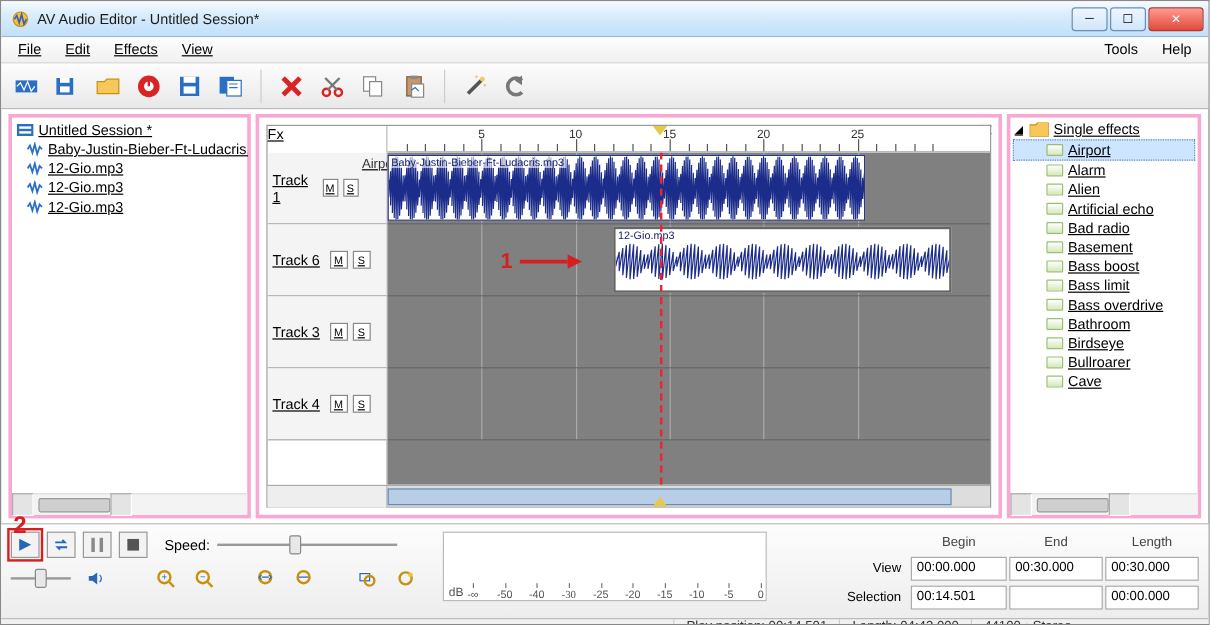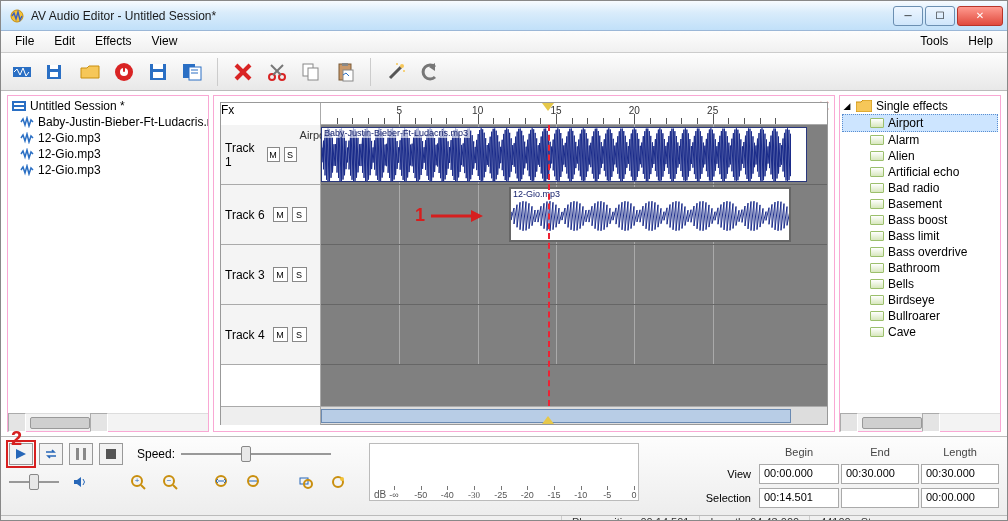--- a/index.html
+++ b/index.html
@@ -68,23 +68,24 @@
   
   .main {
     flex: 1;
     display: flex;
     gap: 4px;
     padding: 4px 6px;
     min-height: 0;
   }
   .panel {
     background: #fff;
-    border: 1px solid #f9a8d4;
+    border: 3px solid #f9a8d4;
     display: flex;
     flex-direction: column;
+    text-decoration: underline;
   }
   .left-panel { width: 202px; }
   .centre-panel { flex: 1; position: relative; }
   .right-panel { width: 162px; display: flex; }
   
   .tree-area {
     flex: 1; overflow: auto; padding: 2px 2px;
   }
   .tree-item {
     display: flex; align-items: center; gap: 4px; padding: 1px 2px;
@@ -261,21 +262,21 @@
   </svg>
   <div class="title">AV Audio Editor - Untitled Session*</div>
   <div class="win-btns">
     <div class="win-btn">─</div>
     <div class="win-btn">☐</div>
     <div class="win-btn close">✕</div>
   </div>
 </div>
 
 <div class="menubar">
-  <div id="menu-left" style="display: flex;">
+  <div id="menu-left" style="display: flex; text-decoration: underline;">
       <div class="menu-item">File</div>
       <div class="menu-item">Edit</div>
       <div class="menu-item">Effects</div>
       <div class="menu-item">View</div>
     </div>
   <div class="spacer"></div>
   <div id="menu-right" style="display: flex;">
       <div class="menu-item">Tools</div>
       <div class="menu-item">Help</div>
     </div>
@@ -512,21 +513,21 @@
                 <line x1="0" y1="7" x2="40" y2="7" stroke="#d61f1f" stroke-width="3"></line>
                 <polygon points="40,1 52,7 40,13" fill="#d61f1f"></polygon>
               </svg>
           </div>
         <div class="track-row">
               <div class="grid-v" style="left: 78.3333px;"></div>
               <div class="grid-v" style="left: 156.667px;"></div>
               <div class="grid-v" style="left: 235px;"></div>
               <div class="grid-v" style="left: 313.333px;"></div>
               <div class="grid-v" style="left: 391.667px;"></div>
-              <div class="clip" style="left: 0px; width: 486px;">
+              <div class="clip" style="left: 0px; width: 398px;">
                 <div class="wave">
                   <svg width="470" height="54" viewBox="0 0 470 54">
                     <path d="M0 27 L0.0 19.7 L0.0 34.3 L1.5 12.7 L1.5 41.3 L3.0 6.6 L3.0 47.4 L4.5 2.3 L4.5 51.7 L6.0 0.4 L6.0 53.6 L7.5 1.0 L7.5 53.0 L9.0 4.2 L9.0 49.8 L10.5 9.5 L10.5 44.5 L12.0 16.2 L12.0 37.8 L13.5 16.1 L13.5 37.9 L15.0 9.4 L15.0 44.6 L16.5 4.1 L16.5 49.9 L18.0 1.0 L18.0 53.0 L19.5 0.4 L19.5 53.6 L21.0 2.4 L21.0 51.6 L22.5 6.7 L22.5 47.3 L24.0 12.8 L24.0 41.2 L25.5 19.6 L25.5 34.4 L27.0 12.6 L27.0 41.4 L28.5 6.5 L28.5 47.5 L30.0 2.2 L30.0 51.8 L31.5 0.3 L31.5 53.7 L33.0 1.1 L33.0 52.9 L34.5 4.3 L34.5 49.7 L36.0 9.6 L36.0 44.4 L37.5 16.3 L37.5 37.7 L39.0 15.9 L39.0 38.1 L40.5 9.3 L40.5 44.7 L42.0 4.1 L42.0 49.9 L43.5 1.0 L43.5 53.0 L45.0 0.4 L45.0 53.6 L46.5 2.4 L46.5 51.6 L48.1 6.8 L48.1 47.2 L49.6 12.9 L49.6 41.1 L51.1 19.4 L51.1 34.6 L52.6 12.4 L52.6 41.6 L54.1 6.4 L54.1 47.6 L55.6 2.2 L55.6 51.8 L57.1 0.3 L57.1 53.7 L58.6 1.1 L58.6 52.9 L60.1 4.4 L60.1 49.6 L61.6 9.7 L61.6 44.3 L63.1 16.5 L63.1 37.5 L64.6 15.8 L64.6 38.2 L66.1 9.2 L66.1 44.8 L67.6 4.0 L67.6 50.0 L69.1 0.9 L69.1 53.1 L70.6 0.4 L70.6 53.6 L72.1 2.5 L72.1 51.5 L73.6 6.9 L73.6 47.1 L75.1 13.1 L75.1 40.9 L76.6 19.3 L76.6 34.7 L78.1 12.3 L78.1 41.7 L79.6 6.3 L79.6 47.7 L81.1 2.1 L81.1 51.9 L82.6 0.3 L82.6 53.7 L84.1 1.1 L84.1 52.9 L85.6 4.5 L85.6 49.5 L87.1 9.9 L87.1 44.1 L88.6 16.6 L88.6 37.4 L90.1 15.7 L90.1 38.3 L91.6 9.1 L91.6 44.9 L93.1 3.9 L93.1 50.1 L94.6 0.9 L94.6 53.1 L96.1 0.4 L96.1 53.6 L97.6 2.5 L97.6 51.5 L99.1 7.0 L99.1 47.0 L100.6 13.2 L100.6 40.8 L102.1 19.2 L102.1 34.8 L103.6 12.2 L103.6 41.8 L105.1 6.2 L105.1 47.8 L106.6 2.1 L106.6 51.9 L108.1 0.3 L108.1 53.7 L109.6 1.2 L109.6 52.8 L111.1 4.6 L111.1 49.4 L112.6 10.0 L112.6 44.0 L114.1 16.7 L114.1 37.3 L115.6 15.5 L115.6 38.5 L117.1 9.0 L117.1 45.0 L118.6 3.8 L118.6 50.2 L120.1 0.9 L120.1 53.1 L121.6 0.4 L121.6 53.6 L123.1 2.6 L123.1 51.4 L124.6 7.1 L124.6 46.9 L126.1 13.3 L126.1 40.7 L127.6 19.0 L127.6 35.0 L129.1 12.1 L129.1 41.9 L130.6 6.1 L130.6 47.9 L132.1 2.0 L132.1 52.0 L133.6 0.3 L133.6 53.7 L135.1 1.2 L135.1 52.8 L136.6 4.6 L136.6 49.4 L138.1 10.1 L138.1 43.9 L139.6 16.9 L139.6 37.1 L141.2 15.4 L141.2 38.6 L142.7 8.9 L142.7 45.1 L144.2 3.8 L144.2 50.2 L145.7 0.8 L145.7 53.2 L147.2 0.4 L147.2 53.6 L148.7 2.7 L148.7 51.3 L150.2 7.2 L150.2 46.8 L151.7 13.4 L151.7 40.6 L153.2 18.9 L153.2 35.1 L154.7 11.9 L154.7 42.1 L156.2 6.0 L156.2 48.0 L157.7 2.0 L157.7 52.0 L159.2 0.3 L159.2 53.7 L160.7 1.3 L160.7 52.7 L162.2 4.7 L162.2 49.3 L163.7 10.2 L163.7 43.8 L165.2 17.0 L165.2 37.0 L166.7 15.3 L166.7 38.7 L168.2 8.7 L168.2 45.3 L169.7 3.7 L169.7 50.3 L171.2 0.8 L171.2 53.2 L172.7 0.5 L172.7 53.5 L174.2 2.7 L174.2 51.3 L175.7 7.3 L175.7 46.7 L177.2 13.6 L177.2 40.4 L178.7 18.8 L178.7 35.2 L180.2 11.8 L180.2 42.2 L181.7 5.9 L181.7 48.1 L183.2 1.9 L183.2 52.1 L184.7 0.3 L184.7 53.7 L186.2 1.3 L186.2 52.7 L187.7 4.8 L187.7 49.2 L189.2 10.3 L189.2 43.7 L190.7 17.1 L190.7 36.9 L192.2 15.2 L192.2 38.8 L193.7 8.6 L193.7 45.4 L195.2 3.6 L195.2 50.4 L196.7 0.8 L196.7 53.2 L198.2 0.5 L198.2 53.5 L199.7 2.8 L199.7 51.2 L201.2 7.4 L201.2 46.6 L202.7 13.7 L202.7 40.3 L204.2 18.7 L204.2 35.3 L205.7 11.7 L205.7 42.3 L207.2 5.8 L207.2 48.2 L208.7 1.9 L208.7 52.1 L210.2 0.3 L210.2 53.7 L211.7 1.3 L211.7 52.7 L213.2 4.9 L213.2 49.1 L214.7 10.4 L214.7 43.6 L216.2 17.2 L216.2 36.8 L217.7 15.0 L217.7 39.0 L219.2 8.5 L219.2 45.5 L220.7 3.5 L220.7 50.5 L222.2 0.7 L222.2 53.3 L223.7 0.5 L223.7 53.5 L225.2 2.9 L225.2 51.1 L226.7 7.5 L226.7 46.5 L228.2 13.8 L228.2 40.2 L229.7 18.5 L229.7 35.5 L231.2 11.6 L231.2 42.4 L232.7 5.7 L232.7 48.3 L234.2 1.8 L234.2 52.2 L235.8 0.3 L235.8 53.7 L237.3 1.4 L237.3 52.6 L238.8 5.0 L238.8 49.0 L240.3 10.6 L240.3 43.4 L241.8 17.4 L241.8 36.6 L243.3 14.9 L243.3 39.1 L244.8 8.4 L244.8 45.6 L246.3 3.5 L246.3 50.5 L247.8 0.7 L247.8 53.3 L249.3 0.5 L249.3 53.5 L250.8 2.9 L250.8 51.1 L252.3 7.6 L252.3 46.4 L253.8 13.9 L253.8 40.1 L255.3 18.4 L255.3 35.6 L256.8 11.5 L256.8 42.5 L258.3 5.7 L258.3 48.3 L259.8 1.7 L259.8 52.3 L261.3 0.3 L261.3 53.7 L262.8 1.4 L262.8 52.6 L264.3 5.1 L264.3 48.9 L265.8 10.7 L265.8 43.3 L267.3 17.5 L267.3 36.5 L268.8 14.8 L268.8 39.2 L270.3 8.3 L270.3 45.7 L271.8 3.4 L271.8 50.6 L273.3 0.7 L273.3 53.3 L274.8 0.5 L274.8 53.5 L276.3 3.0 L276.3 51.0 L277.8 7.7 L277.8 46.3 L279.3 14.1 L279.3 39.9 L280.8 18.3 L280.8 35.7 L282.3 11.3 L282.3 42.7 L283.8 5.6 L283.8 48.4 L285.3 1.7 L285.3 52.3 L286.8 0.3 L286.8 53.7 L288.3 1.5 L288.3 52.5 L289.8 5.1 L289.8 48.9 L291.3 10.8 L291.3 43.2 L292.8 17.6 L292.8 36.4 L294.3 14.6 L294.3 39.4 L295.8 8.2 L295.8 45.8 L297.3 3.3 L297.3 50.7 L298.8 0.6 L298.8 53.4 L300.3 0.6 L300.3 53.4 L301.8 3.1 L301.8 50.9 L303.3 7.8 L303.3 46.2 L304.8 14.2 L304.8 39.8 L306.3 18.1 L306.3 35.9 L307.8 11.2 L307.8 42.8 L309.3 5.5 L309.3 48.5 L310.8 1.6 L310.8 52.4 L312.3 0.3 L312.3 53.7 L313.8 1.5 L313.8 52.5 L315.3 5.2 L315.3 48.8 L316.8 10.9 L316.8 43.1 L318.3 17.8 L318.3 36.2 L319.8 14.5 L319.8 39.5 L321.3 8.1 L321.3 45.9 L322.8 3.2 L322.8 50.8 L324.3 0.6 L324.3 53.4 L325.8 0.6 L325.8 53.4 L327.3 3.1 L327.3 50.9 L328.8 7.9 L328.8 46.1 L330.4 14.3 L330.4 39.7 L331.9 18.0 L331.9 36.0 L333.4 11.1 L333.4 42.9 L334.9 5.4 L334.9 48.6 L336.4 1.6 L336.4 52.4 L337.9 0.3 L337.9 53.7 L339.4 1.6 L339.4 52.4 L340.9 5.3 L340.9 48.7 L342.4 11.0 L342.4 43.0 L343.9 17.9 L343.9 36.1 L345.4 14.4 L345.4 39.6 L346.9 8.0 L346.9 46.0 L348.4 3.2 L348.4 50.8 L349.9 0.6 L349.9 53.4 L351.4 0.6 L351.4 53.4 L352.9 3.2 L352.9 50.8 L354.4 8.0 L354.4 46.0 L355.9 14.4 L355.9 39.6 L357.4 17.9 L357.4 36.1 L358.9 11.0 L358.9 43.0 L360.4 5.3 L360.4 48.7 L361.9 1.6 L361.9 52.4 L363.4 0.3 L363.4 53.7 L364.9 1.6 L364.9 52.4 L366.4 5.4 L366.4 48.6 L367.9 11.1 L367.9 42.9 L369.4 18.0 L369.4 36.0 L370.9 14.3 L370.9 39.7 L372.4 7.9 L372.4 46.1 L373.9 3.1 L373.9 50.9 L375.4 0.6 L375.4 53.4 L376.9 0.6 L376.9 53.4 L378.4 3.3 L378.4 50.7 L379.9 8.1 L379.9 45.9 L381.4 14.6 L381.4 39.4 L382.9 17.7 L382.9 36.3 L384.4 10.9 L384.4 43.1 L385.9 5.2 L385.9 48.8 L387.4 1.5 L387.4 52.5 L388.9 0.3 L388.9 53.7 L390.4 1.7 L390.4 52.3 L391.9 5.5 L391.9 48.5 L393.4 11.3 L393.4 42.7 L394.9 18.2 L394.9 35.8 L396.4 14.1 L396.4 39.9 L397.9 7.8 L397.9 46.2 L399.4 3.0 L399.4 51.0 L400.9 0.6 L400.9 53.4 L402.4 0.7 L402.4 53.3 L403.9 3.3 L403.9 50.7 L405.4 8.2 L405.4 45.8 L406.9 14.7 L406.9 39.3 L408.4 17.6 L408.4 36.4 L409.9 10.7 L409.9 43.3 L411.4 5.1 L411.4 48.9 L412.9 1.5 L412.9 52.5 L414.4 0.3 L414.4 53.7 L415.9 1.7 L415.9 52.3 L417.4 5.6 L417.4 48.4 L418.9 11.4 L418.9 42.6 L420.4 18.3 L420.4 35.7 L421.9 14.0 L421.9 40.0 L423.5 7.7 L423.5 46.3 L425.0 3.0 L425.0 51.0 L426.5 0.5 L426.5 53.5 L428.0 0.7 L428.0 53.3 L429.5 3.4 L429.5 50.6 L431.0 8.3 L431.0 45.7 L432.5 14.8 L432.5 39.2 L434.0 17.5 L434.0 36.5 L435.5 10.6 L435.5 43.4 L437.0 5.0 L437.0 49.0 L438.5 1.4 L438.5 52.6 L440.0 0.3 L440.0 53.7 L441.5 1.8 L441.5 52.2 L443.0 5.7 L443.0 48.3 L444.5 11.5 L444.5 42.5 L446.0 18.4 L446.0 35.6 L447.5 13.9 L447.5 40.1 L449.0 7.6 L449.0 46.4 L450.5 2.9 L450.5 51.1 L452.0 0.5 L452.0 53.5 L453.5 0.7 L453.5 53.3 L455.0 3.5 L455.0 50.5 L456.5 8.5 L456.5 45.5 L458.0 15.0 L458.0 39.0 L459.5 17.3 L459.5 36.7 L461.0 10.5 L461.0 43.5 L462.5 4.9 L462.5 49.1 L464.0 1.4 L464.0 52.6 L465.5 0.3 L465.5 53.7 L467.0 1.8 L467.0 52.2 L468.5 5.8 L468.5 48.2" stroke="#1b2c8a" stroke-width="1" fill="none"></path>
                   </svg>
                 </div>
                 <div class="clip-name">Baby-Justin-Bieber-Ft-Ludacris.mp3</div>
               </div>
             </div>
             <div class="track-row">
               <div class="grid-v" style="left: 78.3333px;"></div>
@@ -611,24 +612,20 @@
           <span class="eff-icon"></span>
           <span>Bass limit</span>
         </div>
         <div class="eff-item">
           <span class="eff-icon"></span>
           <span>Bass overdrive</span>
         </div>
         <div class="eff-item">
           <span class="eff-icon"></span>
           <span>Bathroom</span>
-        </div>
-        <div class="eff-item">
-          <span class="eff-icon"></span>
-          <span>Bells</span>
         </div>
         <div class="eff-item">
           <span class="eff-icon"></span>
           <span>Birdseye</span>
         </div>
         <div class="eff-item">
           <span class="eff-icon"></span>
           <span>Bullroarer</span>
         </div>
         <div class="eff-item">

